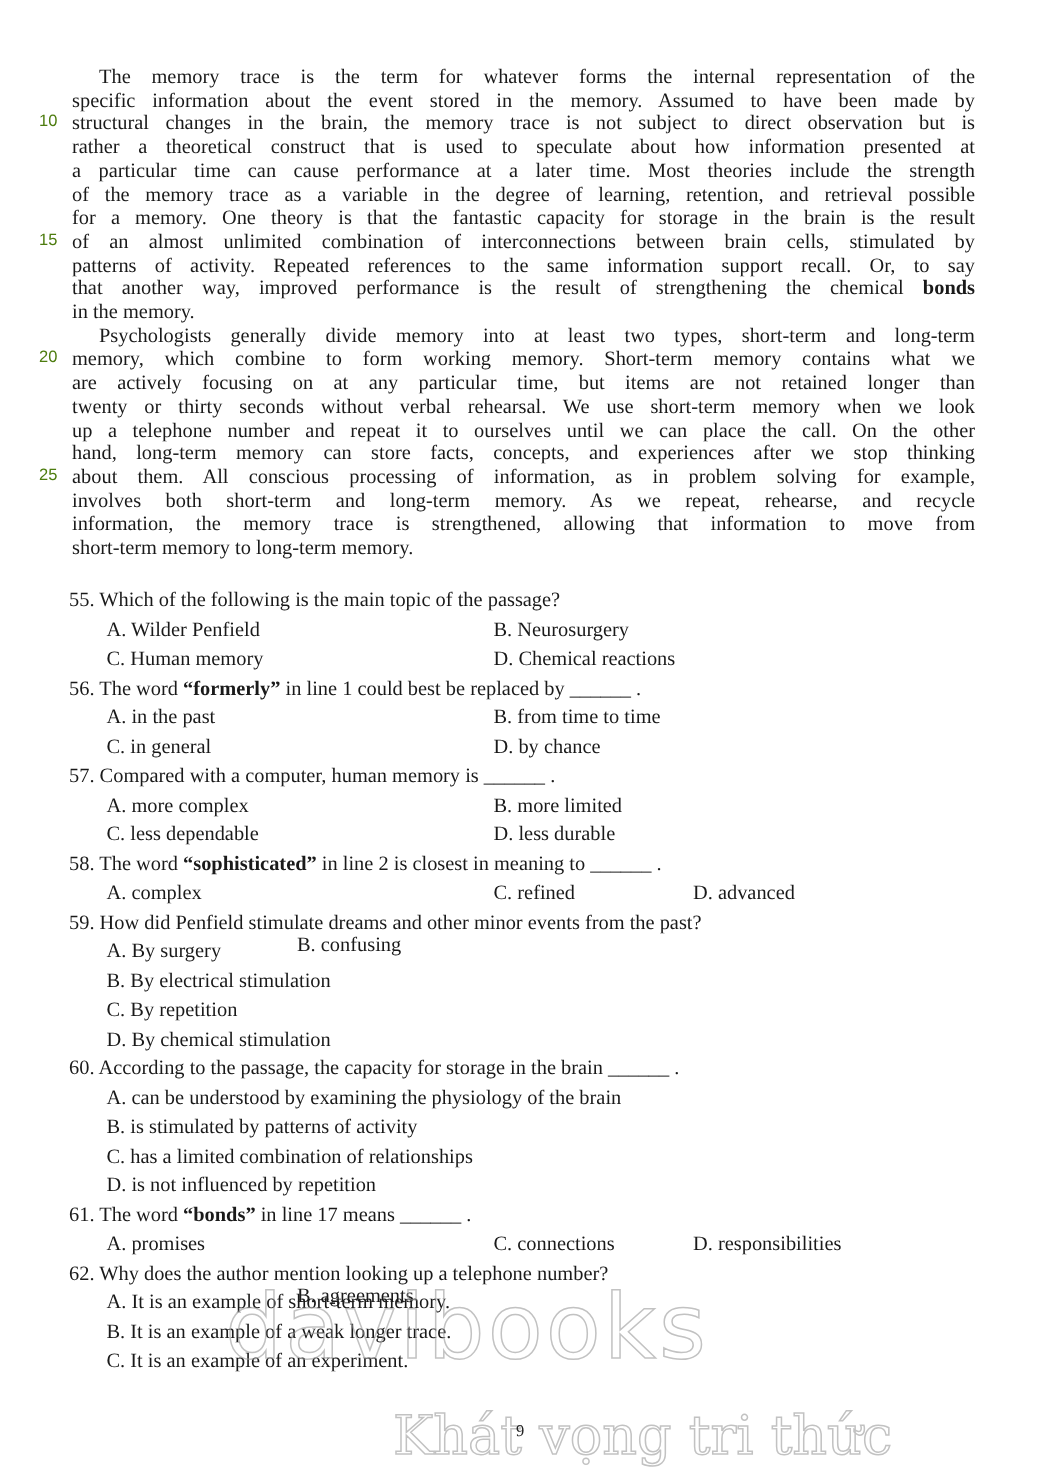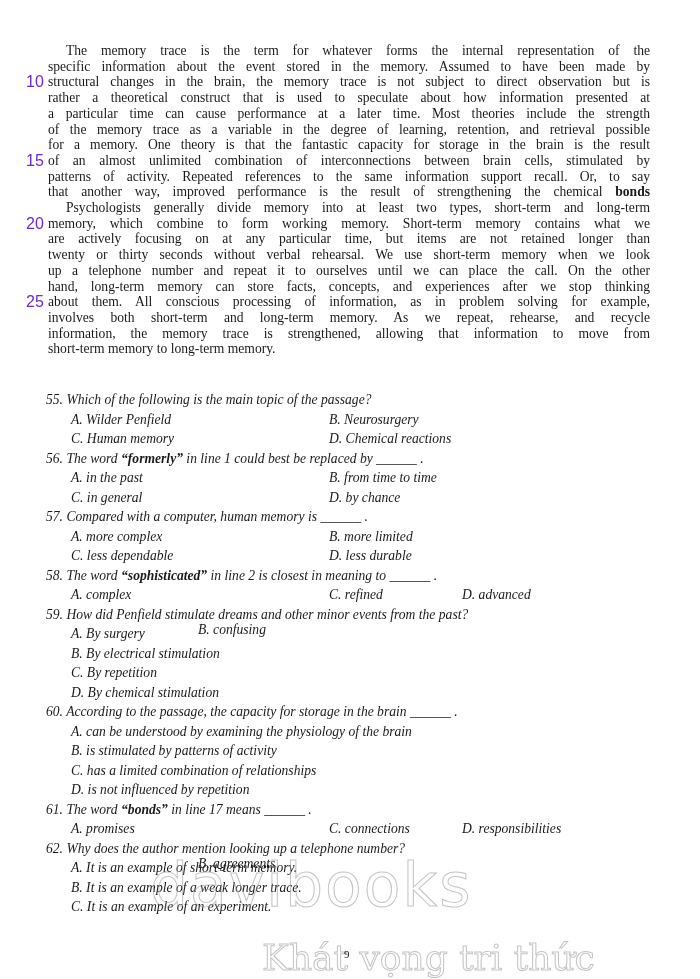--- a/index.html
+++ b/index.html
@@ -4,24 +4,24 @@
 <style>
   html, body { margin:0; padding:0; background:#ffffff; }
   body { width:700px; height:979px; position:relative; overflow:hidden;
          font-family:"Liberation Serif","DejaVu Serif",serif; color:#1a1a1a; }
   .passage { position:absolute; left:48px; top:43px; width:602px;
              font-size:13.6px; line-height:15.7px; text-align:justify; }
   .pline { display:block; position:relative; text-align:justify; text-align-last:justify; white-space:nowrap; }
   .pline.last { text-align-last:left; }
   .pline.indent { padding-left:18px; }
   .lnum { position:absolute; left:-22px; top:0; font-family:"Liberation Sans","DejaVu Sans",sans-serif;
-          font-size:16px; color:#6d28d9; }
+          font-size:11px; color:#4d7c0f; }
   .pline span.t { display:inline; }
   .questions { position:absolute; left:46px; top:390px; width:620px; font-size:13.6px; }
-  .q { margin:0;font-style:italic; }
+  .q { margin:0; }
   .qstem { height:19.5px; line-height:19.5px; white-space:nowrap; }
   .optrow { display:flex; height:19.5px; line-height:19.5px; padding-left:25px; white-space:nowrap; }
   .opt2 { width:258px; }
   .opt4a { width:127px; } .opt4b { width:131px;margin-top:35px; } .opt4c { width:133px; }
   .optline { height:19.5px; line-height:19.5px; padding-left:25px; white-space:nowrap; }
   b { font-weight:bold; }
   .watermark { position:absolute; left:150px; top:850px; font-family:"DejaVu Sans",sans-serif;
                font-size:60px; letter-spacing:2px; color:transparent; -webkit-text-stroke:1px #9a9a9a; opacity:0.6; }
   .watermark2 { position:absolute; left:262px; top:937px; font-family:"DejaVu Serif",serif;
                 font-size:36px; color:transparent; -webkit-text-stroke:1px #9a9a9a; opacity:0.6; }
@@ -34,20 +34,21 @@
     <div class="pline indent"><span class="t">The memory trace is the term for whatever forms the internal representation of the</span></div>
     <div class="pline"><span class="t">specific information about the event stored in the memory. Assumed to have been made by</span></div>
     <div class="pline"><span class="lnum">10</span><span class="t">structural changes in the brain, the memory trace is not subject to direct observation but is</span></div>
     <div class="pline"><span class="t">rather a theoretical construct that is used to speculate about how information presented at</span></div>
     <div class="pline"><span class="t">a particular time can cause performance at a later time. Most theories include the strength</span></div>
     <div class="pline"><span class="t">of the memory trace as a variable in the degree of learning, retention, and retrieval possible</span></div>
     <div class="pline"><span class="t">for a memory. One theory is that the fantastic capacity for storage in the brain is the result</span></div>
     <div class="pline"><span class="lnum">15</span><span class="t">of an almost unlimited combination of interconnections between brain cells, stimulated by</span></div>
     <div class="pline"><span class="t">patterns of activity. Repeated references to the same information support recall. Or, to say</span></div>
     <div class="pline"><span class="t">that another way, improved performance is the result of strengthening the chemical</span> <b>bonds</b></div>
+    <div class="pline last"><span class="t">in the memory.</span></div>
     <div class="pline indent"><span class="t">Psychologists generally divide memory into at least two types, short-term and long-term</span></div>
     <div class="pline"><span class="lnum">20</span><span class="t">memory, which combine to form working memory. Short-term memory contains what we</span></div>
     <div class="pline"><span class="t">are actively focusing on at any particular time, but items are not retained longer than</span></div>
     <div class="pline"><span class="t">twenty or thirty seconds without verbal rehearsal. We use short-term memory when we look</span></div>
     <div class="pline"><span class="t">up a telephone number and repeat it to ourselves until we can place the call. On the other</span></div>
     <div class="pline"><span class="t">hand, long-term memory can store facts, concepts, and experiences after we stop thinking</span></div>
     <div class="pline"><span class="lnum">25</span><span class="t">about them. All conscious processing of information, as in problem solving for example,</span></div>
     <div class="pline"><span class="t">involves both short-term and long-term memory. As we repeat, rehearse, and recycle</span></div>
     <div class="pline"><span class="t">information, the memory trace is strengthened, allowing that information to move from</span></div>
     <div class="pline last"><span class="t">short-term memory to long-term memory.</span></div>

